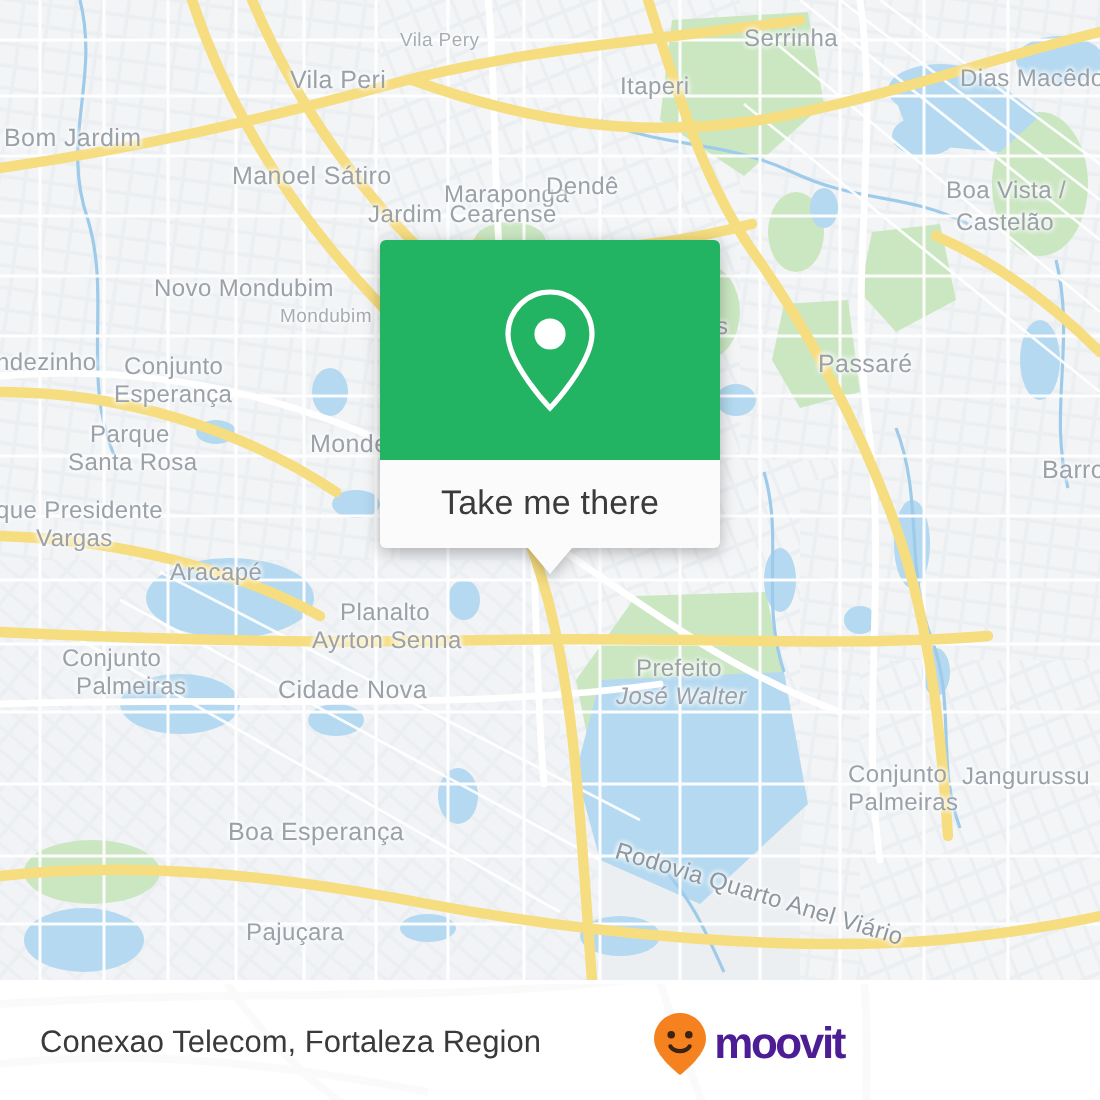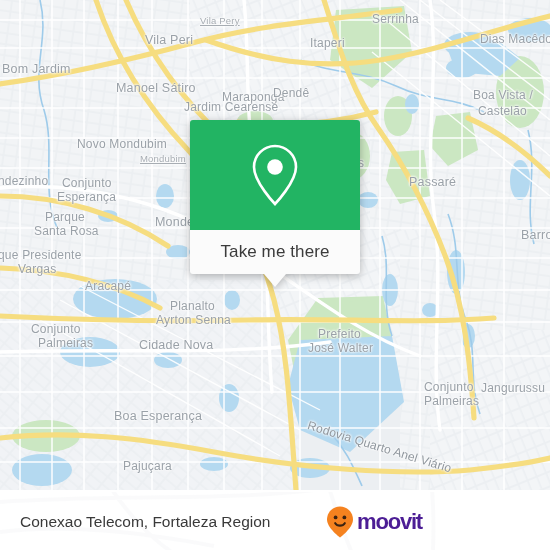--- a/index.html
+++ b/index.html
@@ -20,21 +20,21 @@
 
   .lbl{
     position:absolute;
     color:#9aa1a8;
     font-size:12px;
     letter-spacing:.2px;
     white-space:nowrap;
     text-shadow:0 0 3px #fff,0 0 3px #fff,0 0 2px #fff;
     pointer-events:none;
   }
-  .lbl.small{font-size:9.5px;color:#a7adb3;text-decoration:underline;}
+  .lbl.small{font-size:9.5px;color:#a7adb3;}
   .lbl.big{font-size:12.5px;}
   .lbl.road{color:#8f969d;font-size:12px;}
 
   
   .popup{
     position:absolute;left:190px;top:120px;width:170px;
     filter:drop-shadow(0 2px 4px rgba(0,0,0,.28));
   }
   .popup-head{
     height:110px;border-radius:3px 3px 0 0;
@@ -224,21 +224,21 @@
         <div class="lbl big" style="left: 521px; top: 228px;">Barro</div>
         <div class="lbl" style="left: -2px; top: 248px;">que Presidente</div>
         <div class="lbl" style="left: 18px; top: 262px;">Vargas</div>
         <div class="lbl" style="left: 85px; top: 279px;">Aracapé</div>
         <div class="lbl" style="left: 170px; top: 299px;">Planalto</div>
         <div class="lbl" style="left: 156px; top: 313px;">Ayrton Senna</div>
         <div class="lbl" style="left: 318px; top: 327px;">Prefeito</div>
         <div class="lbl" style="left: 31px; top: 322px;">Conjunto</div>
         <div class="lbl" style="left: 38px; top: 336px;">Palmeiras</div>
         <div class="lbl big" style="left: 139px; top: 338px;">Cidade Nova</div>
-        <div class="lbl" style="left: 308px; top: 341px;">José Walter</div>
+        <div class="lbl" style="left: 308px; top: 341px; font-style: italic;">José Walter</div>
         <div class="lbl" style="left: 424px; top: 380px;">Conjunto</div>
         <div class="lbl" style="left: 481px; top: 381px;">Jangurussu</div>
         <div class="lbl" style="left: 424px; top: 394px;">Palmeiras</div>
         <div class="lbl big" style="left: 114px; top: 409px;">Boa Esperança</div>
         <div class="lbl" style="left: 123px; top: 459px;">Pajuçara</div>
       </div>
     <div id="road-labels">
         <div class="lbl road" style="left: 300px; top: 262px; transform: rotate(-80deg); transform-origin: left center;">Avenida</div>
         <div class="lbl road" style="left: 308px; top: 418px; transform: rotate(17deg); transform-origin: left center;">Rodovia Quarto Anel Viário</div>
       </div>

